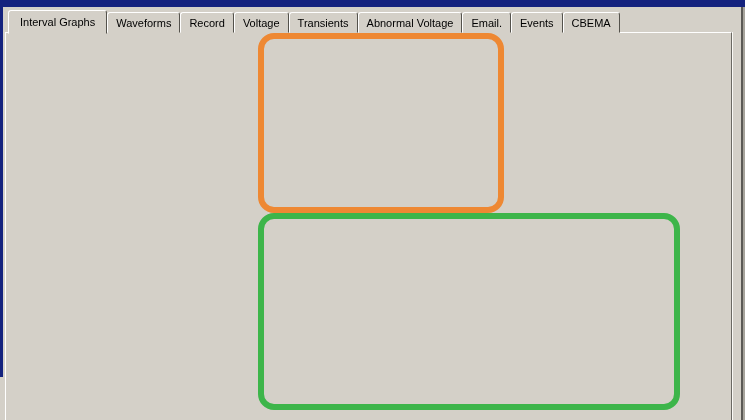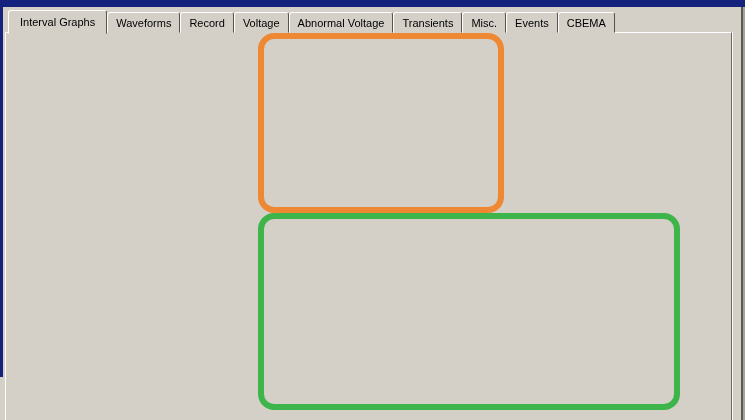--- a/index.html
+++ b/index.html
@@ -131,27 +131,27 @@
   <div class="tab">
       <span>Waveforms</span>
     </div>
   <div class="tab">
       <span>Record</span>
     </div>
   <div class="tab">
       <span>Voltage</span>
     </div>
   <div class="tab">
+      <span>Transients</span>
+    </div>
+  <div class="tab">
       <span>Abnormal Voltage</span>
     </div>
   <div class="tab">
-      <span>Transients</span>
-    </div>
-  <div class="tab">
-      <span>Misc.</span>
+      <span>Email.</span>
     </div>
   <div class="tab">
       <span>Events</span>
     </div>
   <div class="tab">
       <span>CBEMA</span>
     </div>
 </div>
 
 <div class="groupbox" style="left:33px; top:46px; width:229px; height:252px;">

